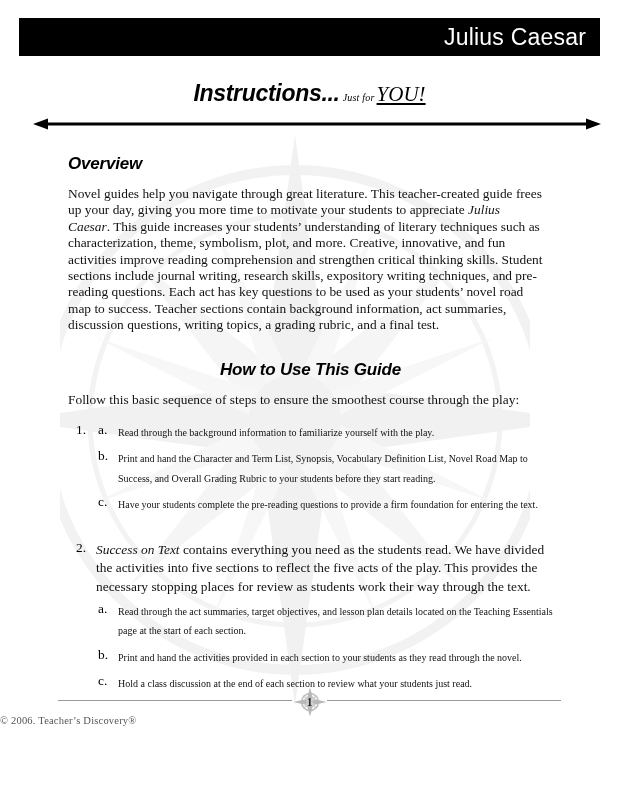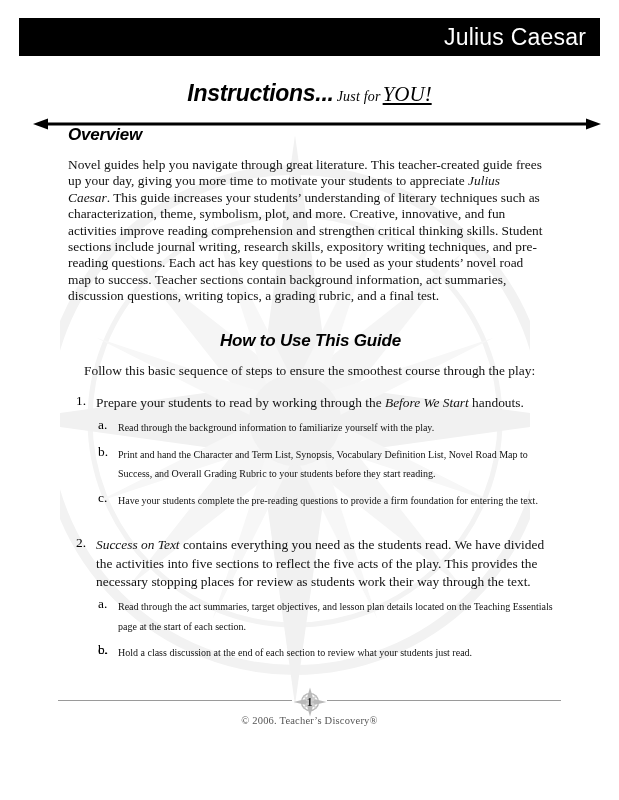--- a/index.html
+++ b/index.html
@@ -70,21 +70,21 @@
     font-family: "Liberation Sans", sans-serif;
     font-style: italic;
     font-weight: bold;
     font-size: 23px;
     color: #000;
     letter-spacing: -0.3px;
   }
   .title-script {
     font-family: "Liberation Serif", serif;
     font-style: italic;
-    font-size: 14px;
+    font-size: 10px;
     color: #000;
     letter-spacing: 0.2px;
     margin-left: 3px;
   }
   .title-you {
     font-family: "Liberation Serif", serif;
     font-style: italic;
     font-size: 21px;
     color: #000;
     margin-left: 2px;
@@ -98,21 +98,21 @@
     top: 116px;
     width: 568px;
     height: 16px;
     z-index: 2;
   }
 
   
   .content {
     position: absolute;
     left: 68px;
-    top: 125px;
+    top: 154px;
     width: 485px;
     z-index: 2;
   }
 
   h2.section-head {
     font-family: "Liberation Sans", sans-serif;
     font-style: italic;
     font-weight: bold;
     font-size: 17px;
     margin: 0 0 12px 0;
@@ -130,21 +130,21 @@
     font-size: 13.4px;
     line-height: 16.4px;
     margin: 0 9px 0 0;
     color: #111;
     text-align: left;
   }
   p.lead-text {
     font-family: "Liberation Serif", serif;
     font-size: 13.4px;
     line-height: 16.4px;
-    margin: 0 0 14px 16px;
+    margin: 0 0 14px 0;
     color: #111;
   }
 
   .num-list {
     margin: 0;
     padding: 0;
     list-style: none;
   }
   .num-item {
     position: relative;
@@ -238,21 +238,20 @@
     display: flex;
     align-items: center;
     justify-content: center;
     font-family: "Liberation Serif", serif;
     font-weight: bold;
     font-size: 11.5px;
     color: #2b2b2b;
   }
 
   .copyright {
-    text-align: center;
     font-family: "Liberation Serif", serif;
     font-size: 10.5px;
     color: #555;
     margin-top: 2px;
     letter-spacing: 0.2px;
   }
 </style>
 </head>
 <body>
 
@@ -315,21 +314,20 @@
     </p>
 
     <h2 class="section-head second">How to Use This Guide</h2>
 
     <p class="lead-text">Follow this basic sequence of steps to ensure the smoothest course through the play:</p>
 
     <ol class="num-list">
 
       <li class="num-item">
         <span class="num-marker">1.</span>
-        <span class="num-body"><span>Prepare your students to read by working through the </span><em class="title-italic">Before We Start</em><span> handouts.</span></span>
         <ol class="alpha-list">
           <li class="alpha-item">
             <span class="alpha-marker">a.</span>
             <span class="alpha-body">Read through the background information to familiarize yourself with the play.</span>
           </li>
           <li class="alpha-item">
             <span class="alpha-marker">b.</span>
             <span class="alpha-body">Print and hand the Character and Term List, Synopsis, Vocabulary Definition List, Novel Road Map to Success, and Overall Grading Rubric to your students before they start reading.</span>
           </li>
           <li class="alpha-item">
@@ -342,20 +340,21 @@
       <li class="num-item spaced">
         <span class="num-marker">2.</span>
         <span class="num-body"><em class="title-italic">Success on Text</em><span> contains everything you need as the students read. We have divided the activities into five sections to reflect the five acts of the play. This provides the necessary stopping places for review as students work their way through the text.</span></span>
         <ol class="alpha-list">
           <li class="alpha-item">
             <span class="alpha-marker">a.</span>
             <span class="alpha-body">Read through the act summaries, target objectives, and lesson plan details located on the Teaching Essentials page at the start of each section.</span>
           </li>
           <li class="alpha-item">
             <span class="alpha-marker">b.</span>
+            <span class="alpha-body">Print and hand the activities provided in each section to your students as they read through the novel.</span>
           </li>
           <li class="alpha-item">
             <span class="alpha-marker">c.</span>
             <span class="alpha-body">Hold a class discussion at the end of each section to review what your students just read.</span>
           </li>
         </ol>
       </li>
 
     </ol>
   </div>

